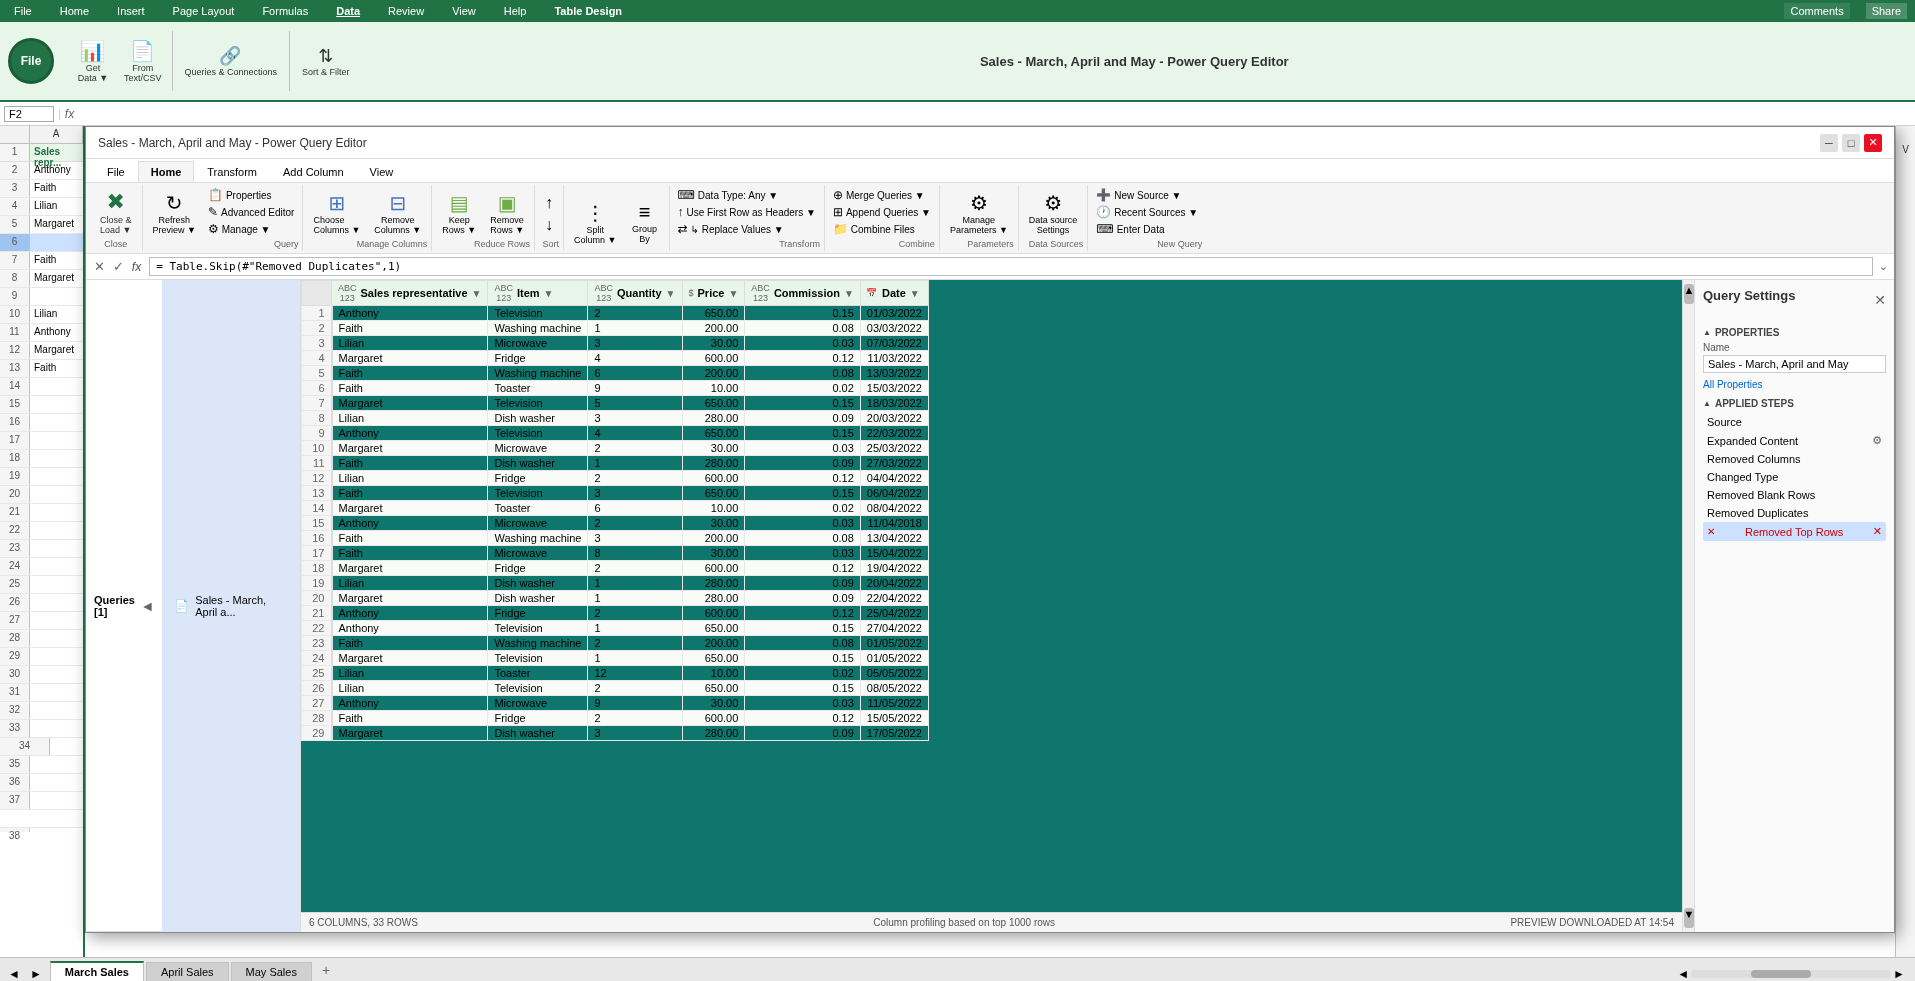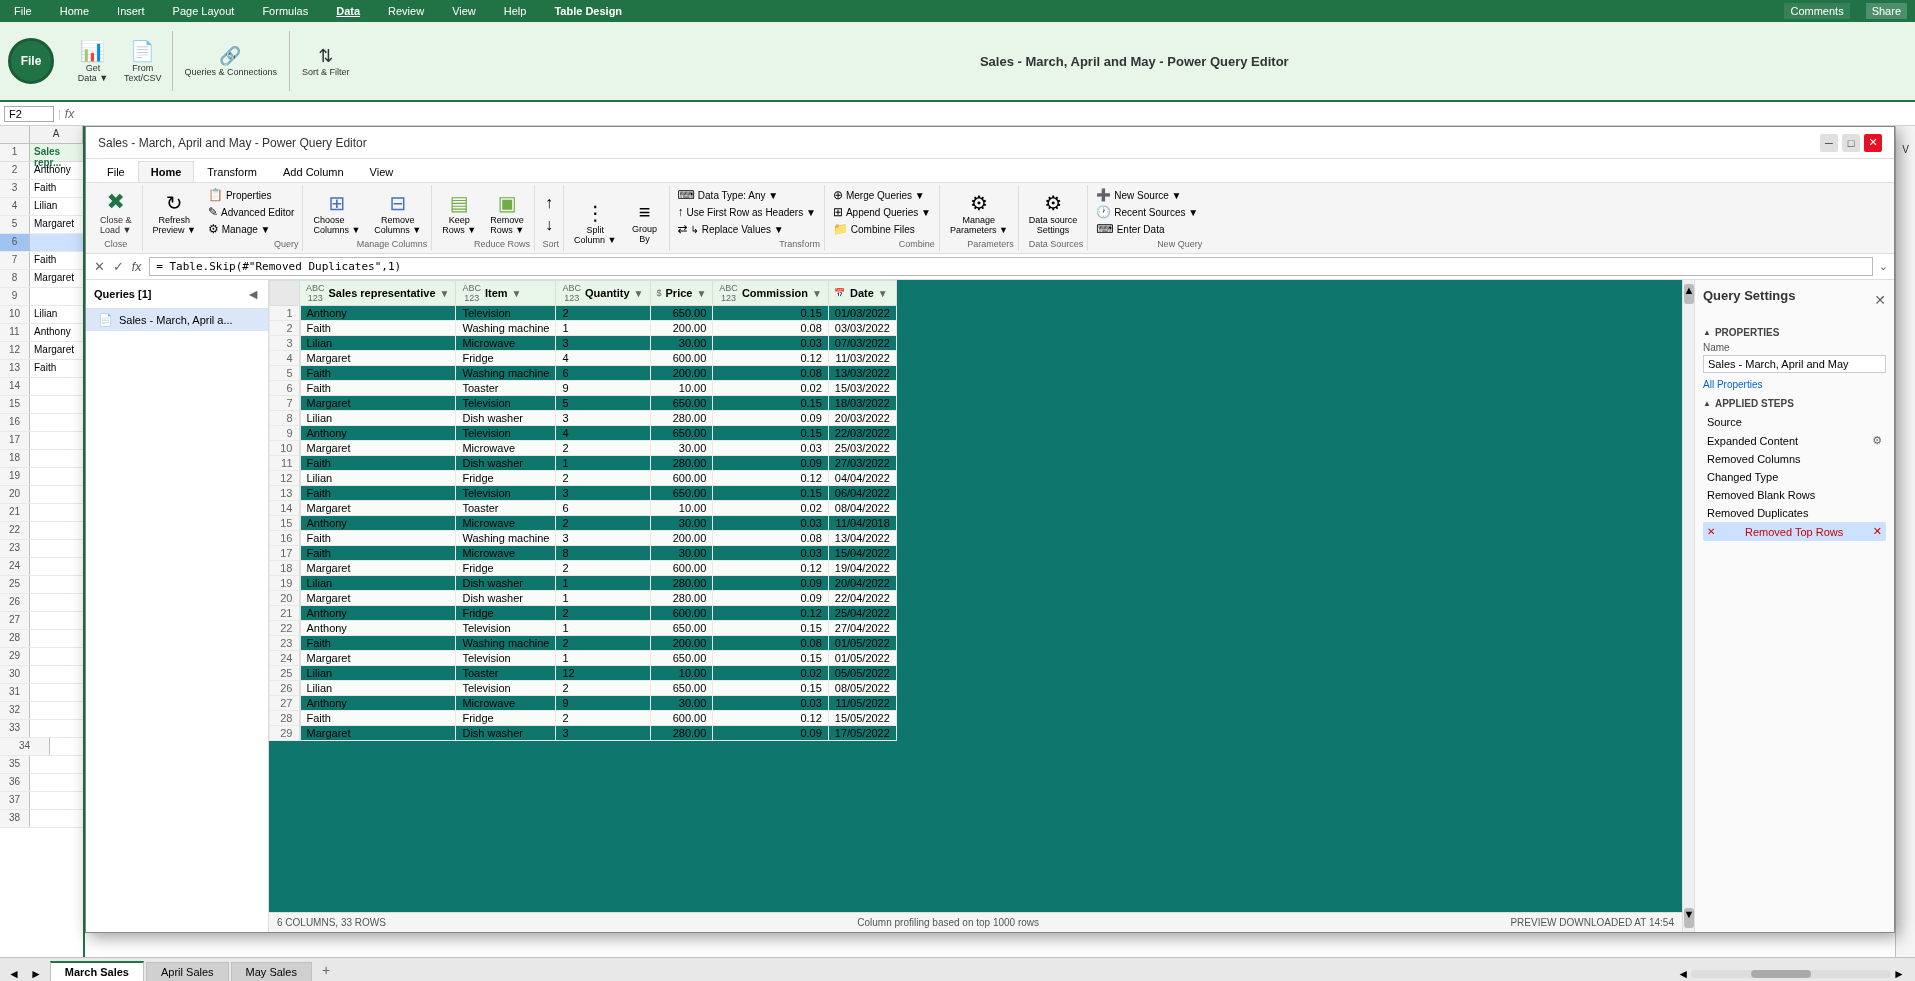--- a/index.html
+++ b/index.html
@@ -45,21 +45,21 @@
     .pq-formula-bar { display: flex; align-items: center; background: #fff; border-bottom: 1px solid #ddd; height: 26px; padding: 0 6px; gap: 6px; }
     .pq-formula-actions { display: flex; gap: 4px; align-items: center; }
     .pq-formula-btn { cursor: pointer; font-size: 13px; color: #666; padding: 0 2px; }
     .pq-formula-input { flex: 1; border: none; outline: none; font-size: 11px; font-family: 'Consolas', monospace; }
     .pq-formula-expand { cursor: pointer; color: #666; }
 
     
     .pq-body { flex: 1; display: flex; overflow: hidden; }
 
     
-    .pq-queries { width: 183px; background: #fff; border-right: 1px solid #ddd; display: flex; flex-direction: column; }
+    .pq-queries { width: 215px; background: #fff; border-right: 1px solid #ddd; display: flex; flex-direction: row; }
     .pq-queries-header { display: flex; align-items: center; justify-content: space-between; padding: 6px 8px; border-bottom: 1px solid #ddd; }
     .pq-queries-title { font-size: 11px; font-weight: 600; }
     .pq-queries-collapse { cursor: pointer; font-size: 14px; color: #666; }
     .pq-query-item { display: flex; align-items: center; padding: 4px 12px; cursor: pointer; font-size: 11px; gap: 6px; }
     .pq-query-item.active { background: #dce6f9; }
     .pq-query-icon { font-size: 12px; color: #555; }
 
     
     .pq-grid-area { flex: 1; display: flex; flex-direction: column; overflow: hidden; }
     .pq-grid { flex: 1; overflow: auto; background: #0f766e; }
@@ -309,21 +309,21 @@
         </div>
       <div style="height:18px;border-bottom:1px solid #e8e8e8;display:flex;">
           <div style="width:30px;background:#f5f5f5;border-right:1px solid #c0c0c0;font-size:10px;text-align:center;color:#555;padding:2px;">36</div>
           <div style="flex:1;"></div>
         </div>
       <div style="height:18px;border-bottom:1px solid #e8e8e8;display:flex;">
           <div style="width:30px;background:#f5f5f5;border-right:1px solid #c0c0c0;font-size:10px;text-align:center;color:#555;padding:2px;">37</div>
           <div style="flex:1;"></div>
         </div>
       <div style="height:18px;border-bottom:1px solid #e8e8e8;display:flex;">
-          <div style="width:30px;background:#f5f5f5;border-right:1px solid #c0c0c0;font-size:10px;text-align:center;color:#555;padding:2px;">38</div>
+          <div style="width:30px;background:#f5f5f5;border-right:1px solid #c0c0c0;font-size:10px;text-align:center;color:#555;padding:2px;margin-top:18px;">38</div>
           <div style="flex:1;"></div>
         </div>
     </div>
 
     <div style="position:absolute;right:0;top:0;width:20px;height:100%;background:#f5f5f5;border-left:1px solid #c0c0c0;display:flex;flex-direction:column;align-items:center;padding-top:18px;">
       <span style="font-size:10px;color:#333;">V</span>
     </div>
 
     <div style="position:absolute;top:0;left:85px;right:20px;bottom:48px;background:rgba(0,0,0,0.2);display:flex;align-items:flex-start;justify-content:flex-start;">
 

